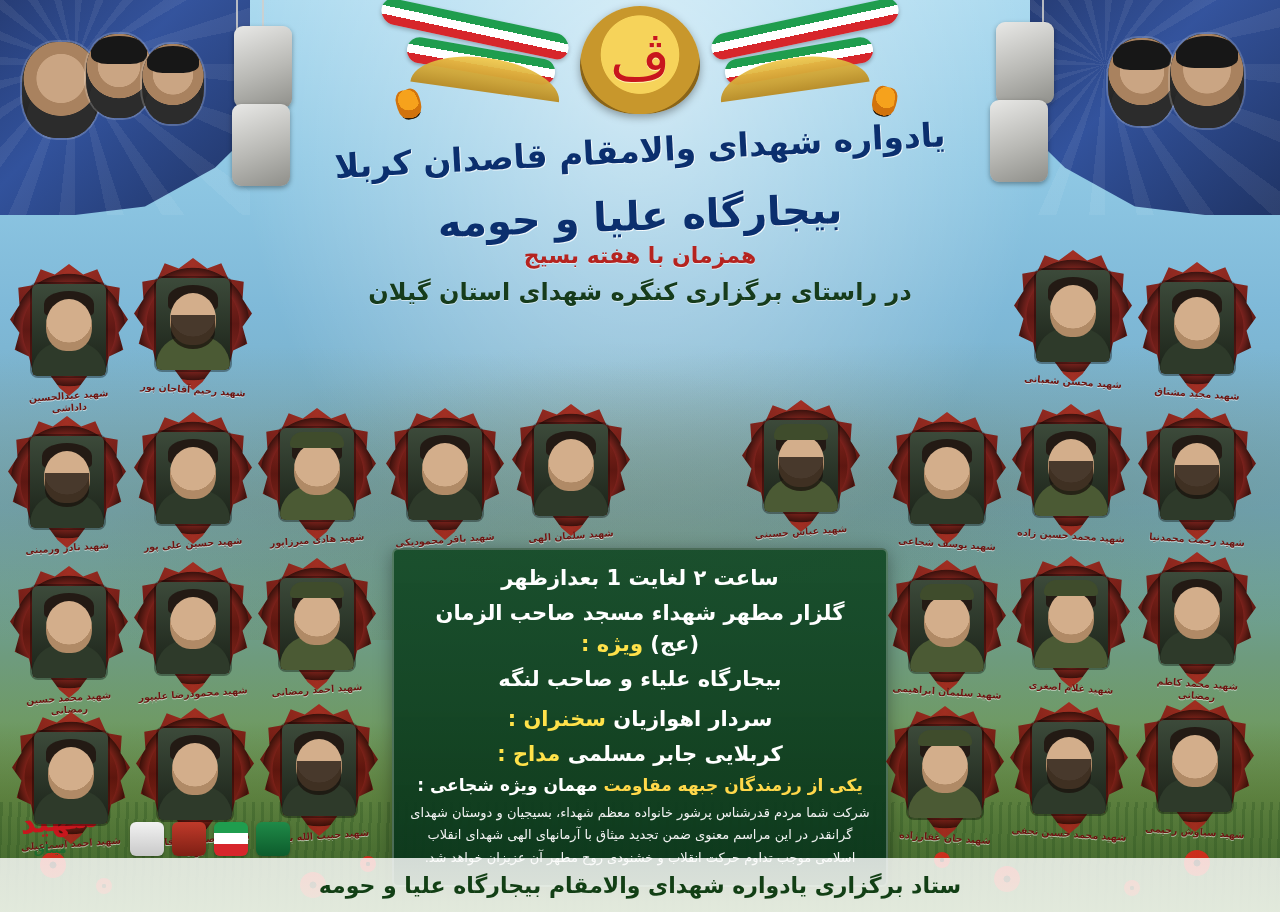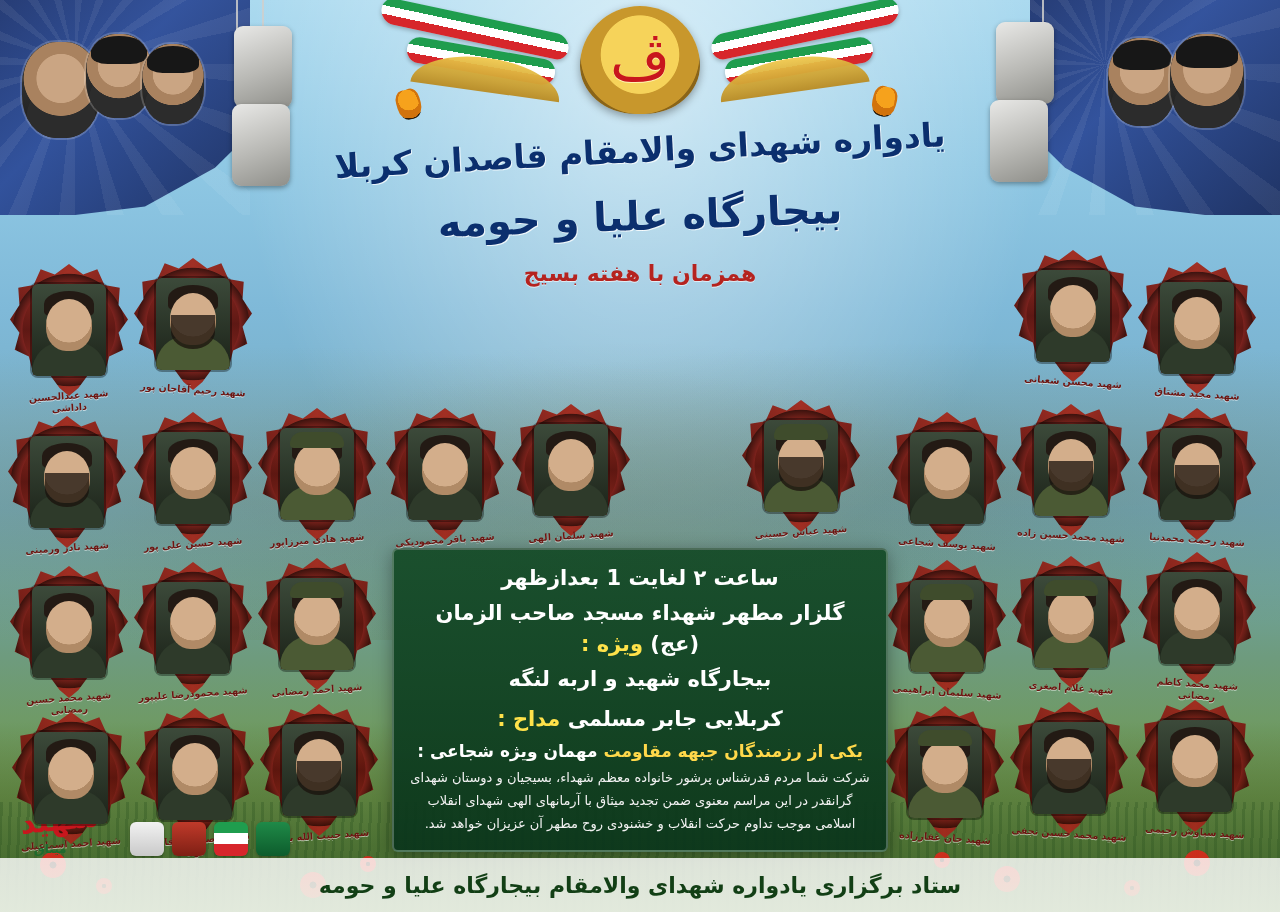--- a/index.html
+++ b/index.html
@@ -77,21 +77,21 @@
   .butterfly span{position:absolute;width:22px;height:30px;border-radius:60% 40% 50% 50%;
     background:radial-gradient(circle at 40% 35%, #f6a21c 0 45%, #d2730c 46% 78%, #2b1a06 79% 100%);}
   .butterfly span.w2{left:20px;transform:scaleX(-1);}
 
   
   .titles{position:absolute;left:50%;transform:translateX(-50%);top:130px;width:760px;text-align:center;}
   .t1{font-size:33px;font-weight:bold;color:#0b2f6e;letter-spacing:0;line-height:1.3;
       text-shadow:1px 1px 0 rgba(255,255,255,.75);transform:rotate(-3deg);}
   .t2{margin-top:18px;font-size:40px;font-weight:bold;color:#0b2f6e;line-height:1.25;
       text-shadow:1px 1px 0 rgba(255,255,255,.8);transform:rotate(-2deg);}
-  .t3{margin-top:20px;font-size:22px;font-weight:bold;color:#b5231f;text-shadow:0 1px 0 rgba(255,255,255,.6);}
+  .t3{margin-top:2px;font-size:22px;font-weight:bold;color:#b5231f;text-shadow:0 1px 0 rgba(255,255,255,.6);}
   .t4{margin-top:10px;font-size:24px;font-weight:bold;color:#163c1c;text-shadow:0 1px 0 rgba(255,255,255,.55);}
 
   
   .panel{position:absolute;left:50%;transform:translateX(-50%);top:548px;width:496px;min-height:300px;
     background:linear-gradient(180deg, rgba(20,74,38,.93), rgba(11,54,28,.95));
     border:2px solid rgba(255,255,255,.25);border-radius:6px;padding:10px 16px 12px;box-sizing:border-box;
     box-shadow:0 4px 18px rgba(0,0,0,.35);text-align:center;color:#fff;}
   .row{margin:3px 0;font-size:21px;font-weight:bold;line-height:1.5;}
   .lab{color:#ffe24a;}
   .val{color:#ffffff;}
@@ -211,30 +211,35 @@
     <div class="wing r"></div>
     <div class="emblem">
       <div class="emblem-inner">ڤ</div>
     </div>
   </div>
 
   <div class="titles">
     <div class="t1">یادواره شهدای والامقام قاصدان کربلا</div>
     <div class="t2">بیجارگاه علیا و حومه</div>
     <div class="t3">همزمان با هفته بسیج</div>
+    <div class="t4">در راستای برگزاری کنگره شهدای استان گیلان</div>
   </div>
 
   <div class="panel">
     <div class="row">ساعت ۲ لغایت 1 بعدازظهر</div>
     <div class="row">
       <span class="val">گلزار مطهر شهداء مسجد صاحب الزمان (عج)</span>
       <span class="lab">ویژه :</span>
     </div>
-    <div class="row">بیجارگاه شهید و اربه لنگه</div>
+    <div class="row">بیجارگاه علیاء و صاحب لنگه</div>
     <div class="sep"></div>
+    <div class="row">
+      <span class="val">سردار اهوازیان</span>
+      <span class="lab">سخنران :</span>
+    </div>
     <div class="row">
       <span class="val">کربلایی جابر مسلمی</span>
       <span class="lab">مداح :</span>
     </div>
     <div class="row small">
       <span class="hl">یکی از رزمندگان جبهه مقاومت</span>
       <span class="red">مهمان ویژه شجاعی :</span>
     </div>
     <div class="row tiny">شرکت شما مردم قدرشناس پرشور خانواده معظم شهداء، بسیجیان و دوستان شهدای گرانقدر در این مراسم معنوی ضمن تجدید میثاق با آرمانهای الهی شهدای انقلاب اسلامی موجب تداوم حرکت انقلاب و خشنودی روح مطهر آن عزیزان خواهد شد.</div>
   </div>

